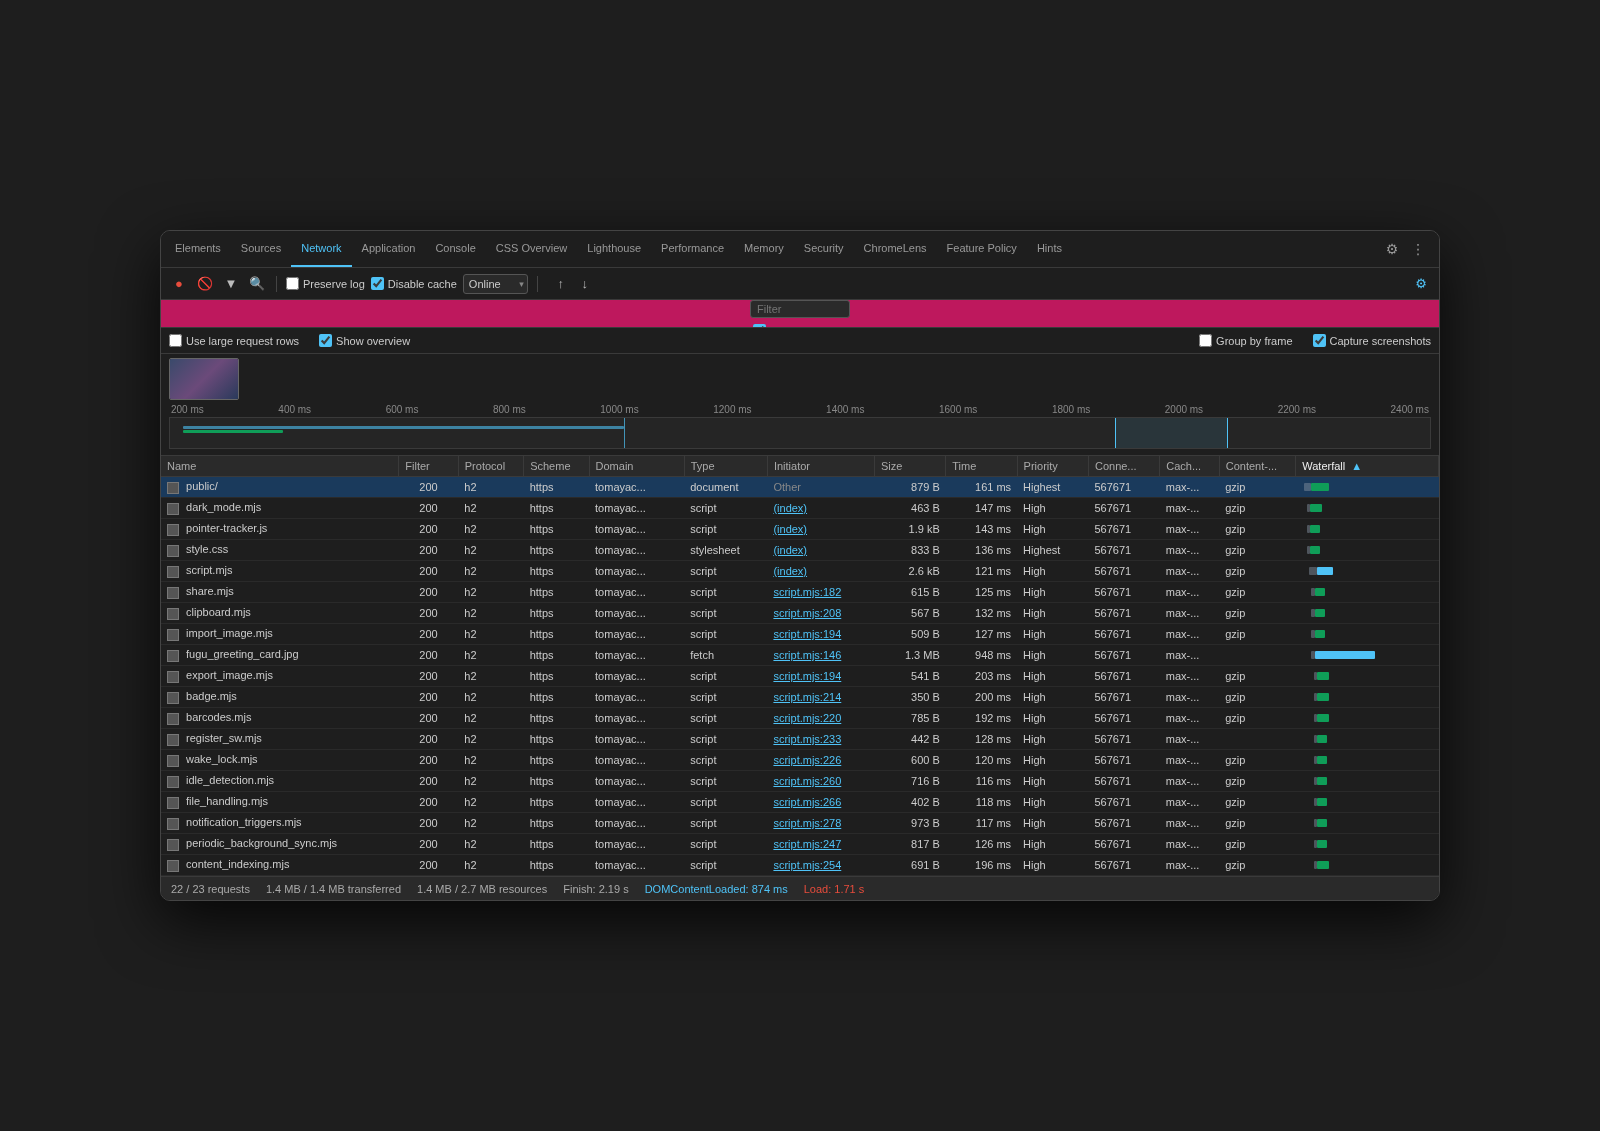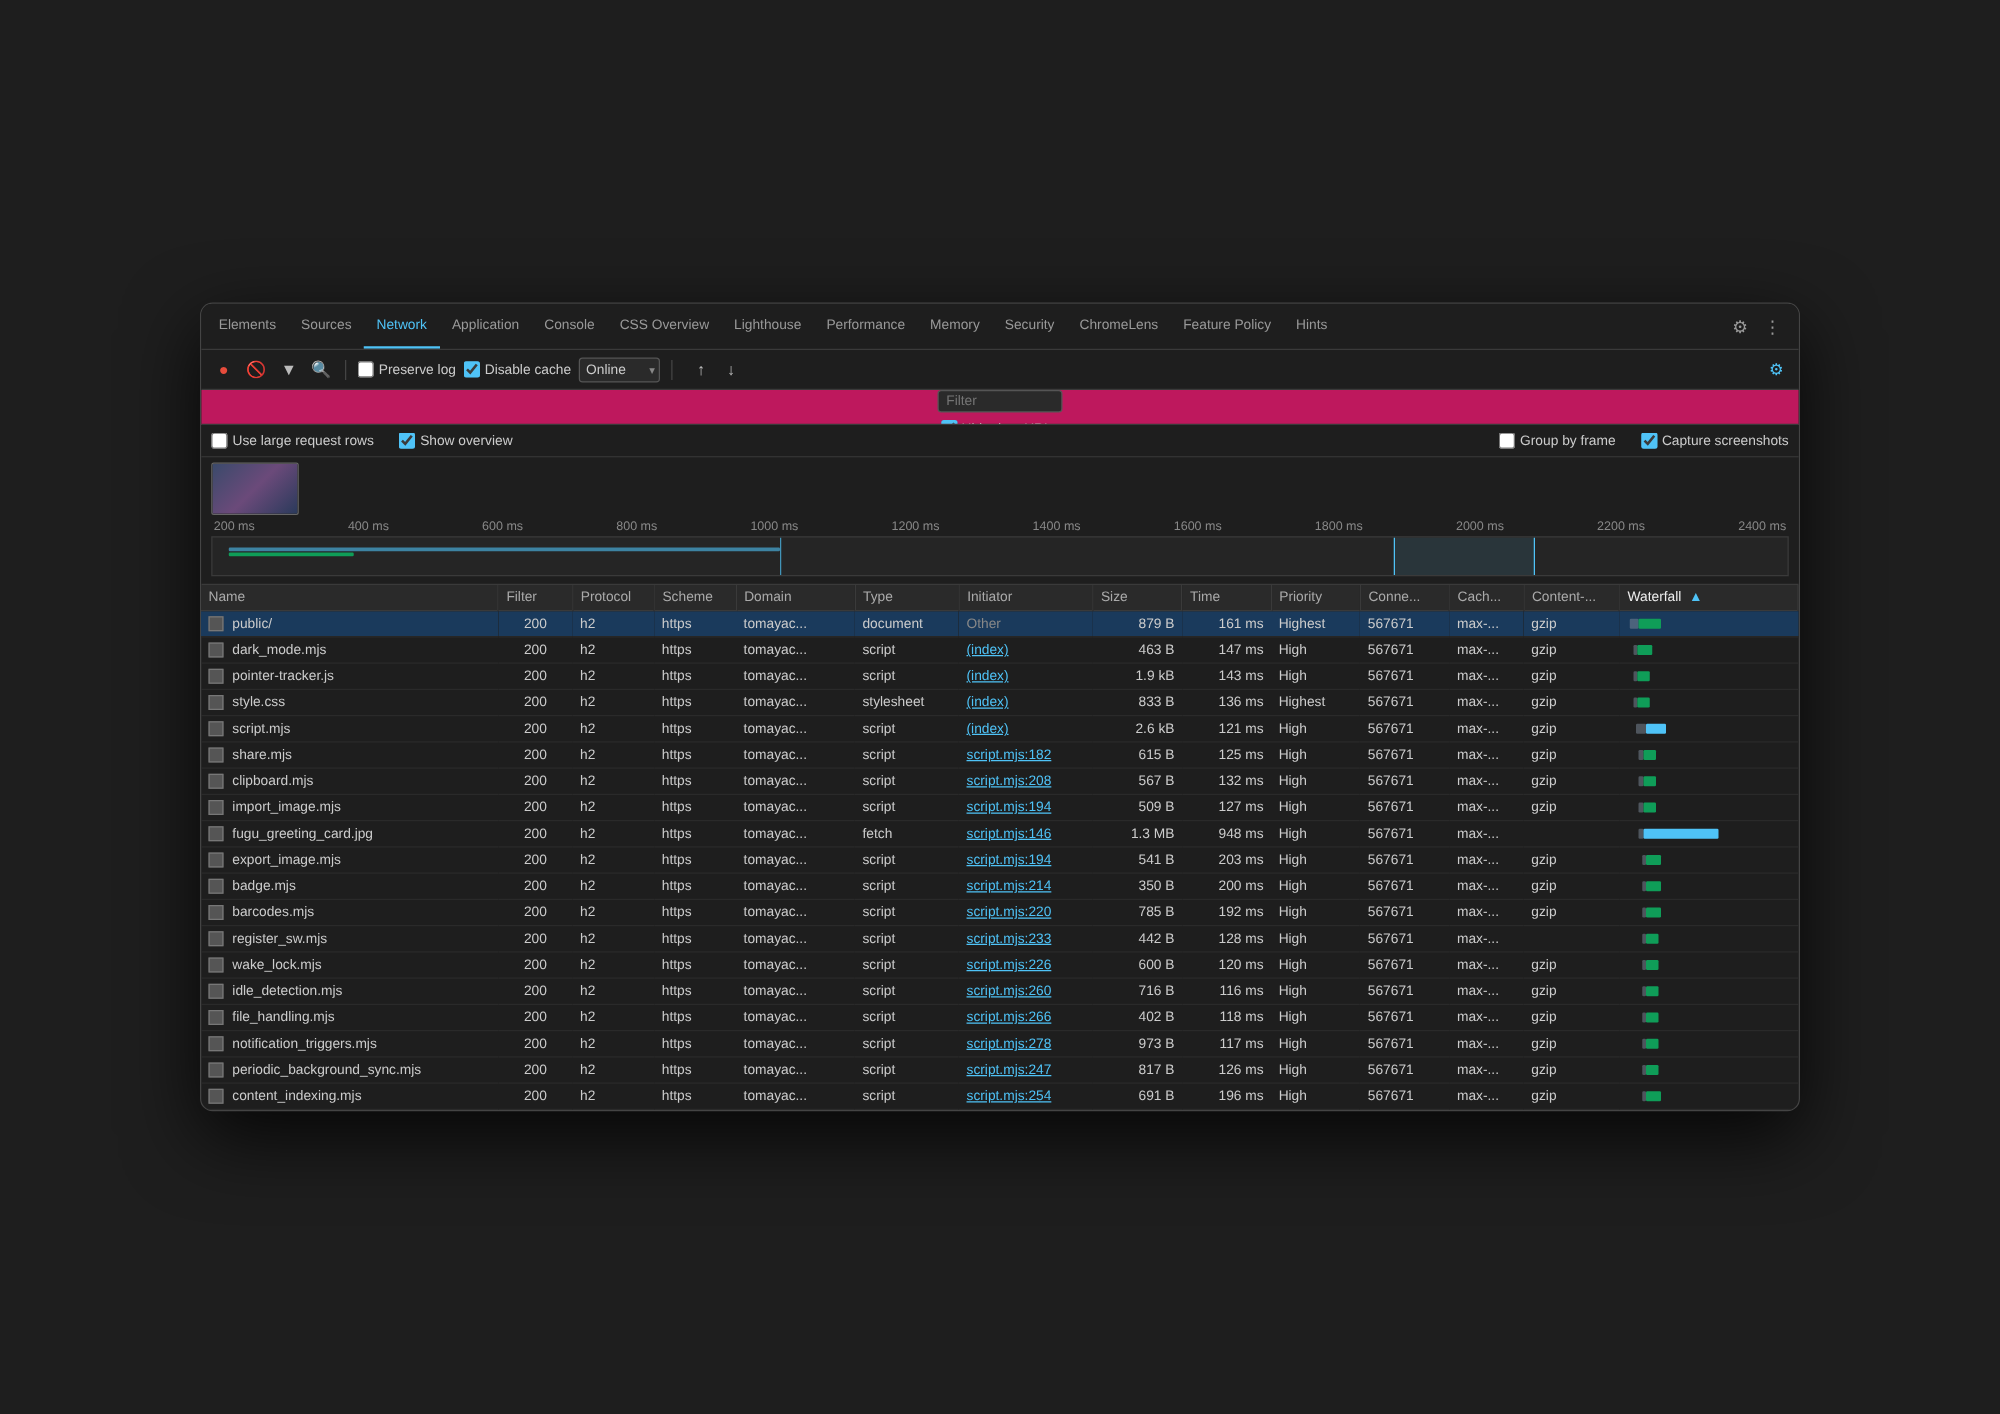--- a/index.html
+++ b/index.html
@@ -1038,13 +1038,21 @@
     <td class="col-conn">567671</td>
     <td class="col-cache">max-...</td>
     <td class="col-content"></td>
     <td class="col-waterfall waterfall-cell">
     </td>
   </tr>
         </tbody>
     </table>
   </div>
 
+  <div class="status-bar">
+    <span class="status-item">22 / 23 requests</span>
+    <span class="status-item">1.4 MB / 1.4 MB transferred</span>
+    <span class="status-item">1.4 MB / 2.7 MB resources</span>
+    <span class="status-item">Finish: 2.19 s</span>
+    <span class="status-item status-dcl">DOMContentLoaded: 874 ms</span>
+    <span class="status-item status-load">Load: 1.71 s</span>
+  </div>
 </div>
 
 </body></html>

